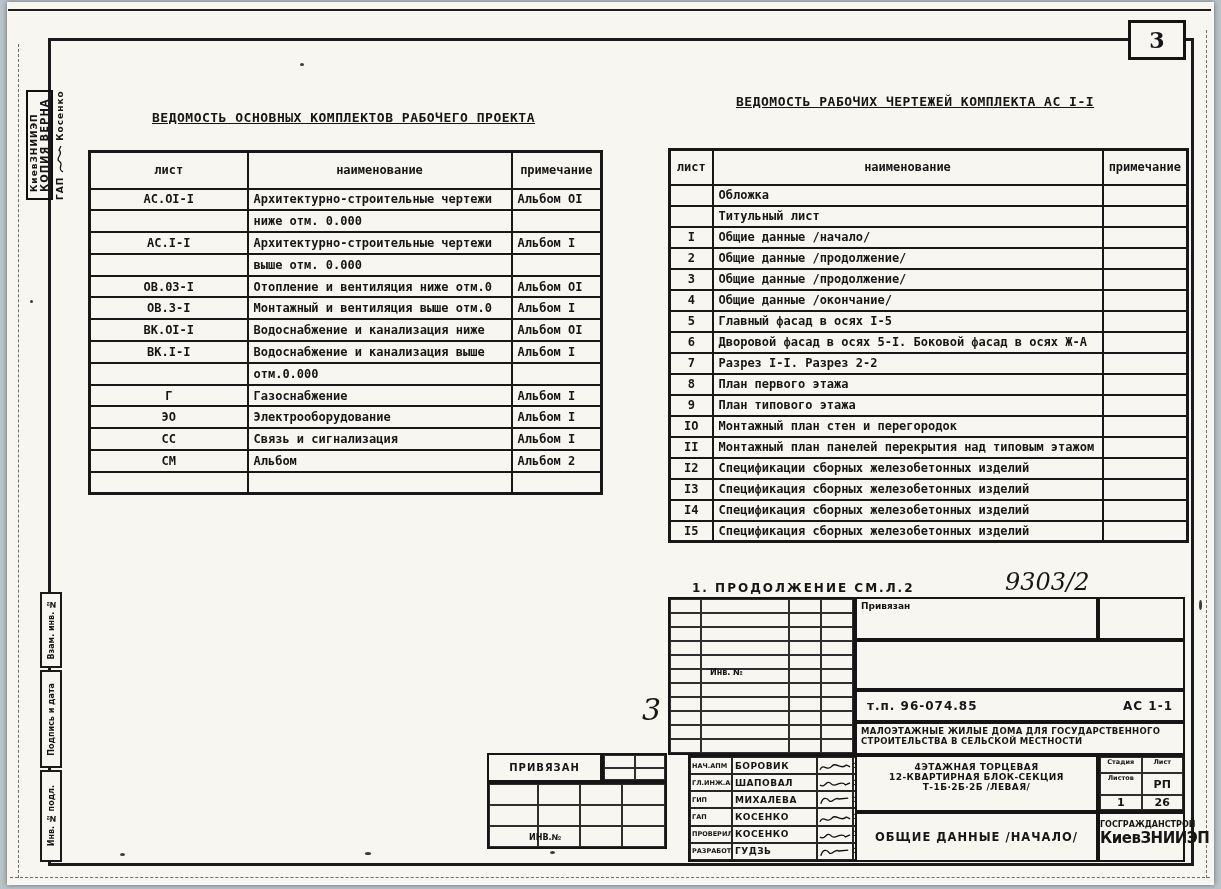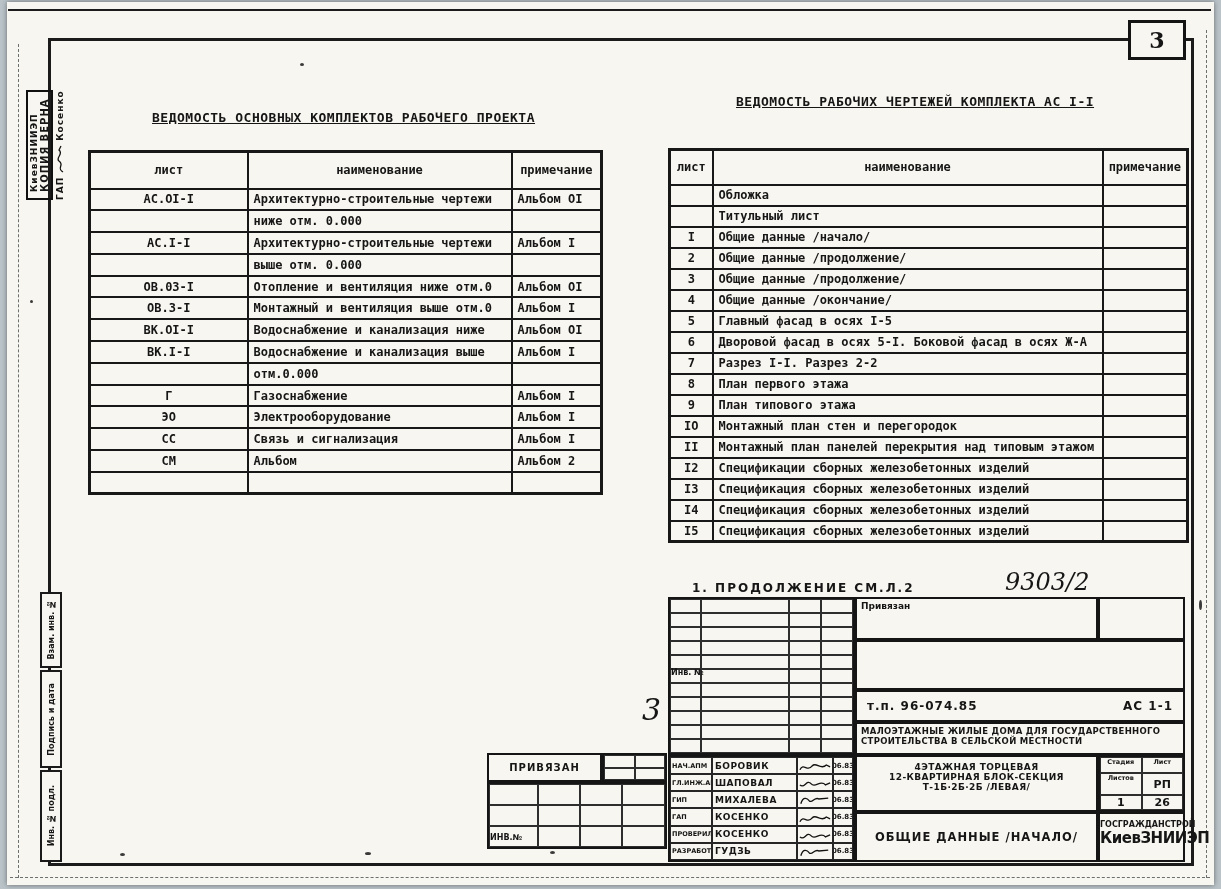--- a/index.html
+++ b/index.html
@@ -1,18 +1,18 @@
 <!DOCTYPE html>
 <html><head>
 <meta charset="utf-8">
 <style>
   html,body{margin:0;padding:0;background:#a9b4ba;font-family:"DejaVu Sans",sans-serif;color:#161616;}
   .scene{position:relative;width:1221px;height:889px;background:#b9c3c8;overflow:hidden;}
   .paper{position:absolute;left:7px;top:2px;width:1207px;height:883px;background:#f8f6f0;box-shadow:0 0 5px rgba(0,0,0,.45);}
-  .a{position:absolute;}
+  .a{position:absolute;margin-left:39px;}
   .hline{position:absolute;background:#1c1c1c;height:2px;}
   .vdash{position:absolute;width:1px;border-left:1px dashed #6b6f70;}
   .hdash{position:absolute;height:1px;border-top:1px dashed #6b6f70;}
   .frame{position:absolute;left:48px;top:38px;width:1146px;height:828px;border:3px solid #1b1b1b;box-sizing:border-box;}
   .sheetnum-box{position:absolute;left:1128px;top:20px;width:58px;height:40px;border:3px solid #141414;box-sizing:border-box;
     display:flex;align-items:center;justify-content:center;font:700 22px "DejaVu Serif",serif;background:#f8f6f0;}
   .doc-title{position:absolute;font:700 13px "DejaVu Sans Mono",monospace;letter-spacing:.5px;white-space:nowrap;text-decoration:underline;}
   table.sheet{position:absolute;border-collapse:collapse;table-layout:fixed;background:#f8f6f0;
     font:700 12px "DejaVu Sans Mono",monospace;border:3px solid #181818;}
   .sheet th,.sheet td{border:2px solid #181818;padding:1px 5px;overflow:hidden;white-space:nowrap;font-weight:700;}
@@ -24,21 +24,21 @@
   .t-right{left:668px;top:148px;width:518px;}
   .t-right thead tr{height:35px;}
   .t-right tbody tr{height:21px;}
   .note-line{position:absolute;font:700 12px "DejaVu Sans",sans-serif;letter-spacing:2px;white-space:nowrap;}
   .hw{font-family:"DejaVu Serif",serif;font-style:italic;white-space:nowrap;}
   
   .tb{position:absolute;border:2px solid #151515;box-sizing:border-box;background:#f8f6f0;}
   .lbl{font:700 9px "DejaVu Sans",sans-serif;}
   .grid{display:grid;}
   .gcell{border:1px solid #2e2e2e;}
-  #staff-grid{display:grid;grid-template-columns:42px 85px 36px 20px;grid-auto-rows:1fr;}
+  #staff-grid{display:grid;grid-template-columns:42px 85px 36px 20px;grid-auto-rows:1fr;margin-left:20px;}
   .scell{border:1px solid #262626;display:flex;align-items:center;overflow:hidden;white-space:nowrap;}
   .staff-role{font:700 6.5px "DejaVu Sans",sans-serif;padding-left:1px;}
   .staff-name{font:700 9px "DejaVu Sans",sans-serif;padding-left:2px;letter-spacing:.5px;}
   .staff-signature{justify-content:center;}
   .staff-date{font:700 7px "DejaVu Sans",sans-serif;justify-content:center;}
   .vlabel{position:absolute;width:22px;border:2px solid #1a1a1a;box-sizing:border-box;background:#f8f6f0;
     display:flex;align-items:center;justify-content:center;}
   .vlabel span{writing-mode:vertical-rl;transform:rotate(180deg);font:700 8px "DejaVu Sans",sans-serif;white-space:nowrap;}
   .stamp-wrap{position:absolute;left:26px;top:200px;width:150px;transform:rotate(-90deg);transform-origin:0 0;}
   .stamp-box{border:2.5px solid #101010;padding:1px 6px;display:inline-block;}

